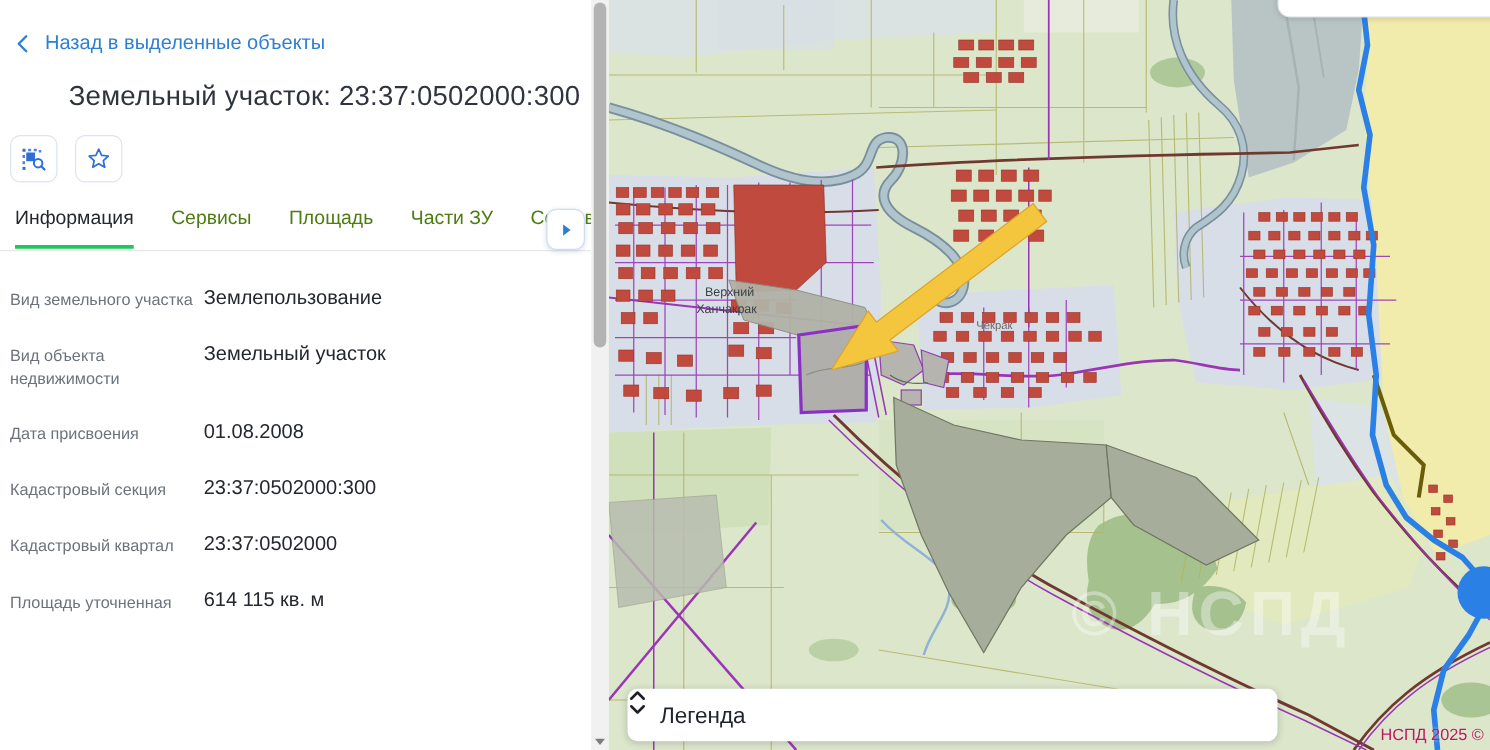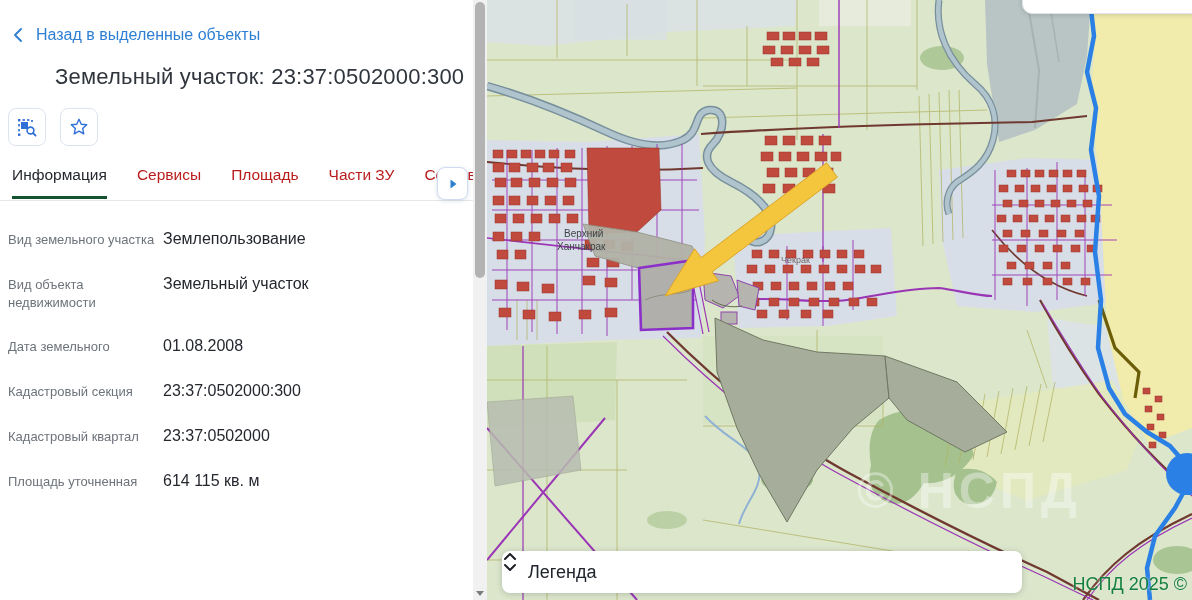--- a/index.html
+++ b/index.html
@@ -9,40 +9,40 @@
 
   
   #panel { position:absolute; left:0; top:0; width:539px; height:600px; background:#fff; overflow:hidden; }
   .back-row { position:absolute; left:12px; top:26px; display:flex; align-items:center; gap:10px; cursor:pointer; }
   .back-row .chev { width:14px; height:16px; }
   .back-label { color:#2e7fd2; font-size:16px; }
   .panel-title { position:absolute; left:7px; top:64px; font-size:22px; font-weight:500; color:#30353d; letter-spacing:.2px;margin-left:48px; }
   .iconbtns { position:absolute; left:8px; top:108px; display:flex; gap:14px; }
   .iconbtn { width:38px; height:38px; background:#fff; border:1px solid #dde4f0; border-radius:8px; display:flex; align-items:center; justify-content:center; cursor:pointer; }
   .tabs { position:absolute; left:0; top:166px; width:473px; height:36px; white-space:nowrap; overflow:hidden; padding-left:12px; }
-  .tab { display:inline-block; margin-right:30px; font-size:15.5px; color:#b91c1c; padding-bottom:12px; cursor:pointer; }
-  .tab.active { color:#24282e; border-bottom:3px solid #14532d; }
+  .tab { display:inline-block; margin-right:30px; font-size:15.5px; color:#4d7c0f; padding-bottom:12px; cursor:pointer; }
+  .tab.active { color:#24282e; border-bottom:3px solid #22c55e; }
   .tabs-sep { position:absolute; left:0; top:200px; width:473px; height:1px; background:#e7e8ea; }
   .tabs-arrow { position:absolute; left:437px; top:167px; width:31px; height:33px; background:#fff; border:1px solid #cfdcf2; border-radius:8px; box-shadow:0 1px 4px rgba(60,90,140,.18); display:flex; align-items:center; justify-content:center; cursor:pointer; z-index:3; }
   .fields { position:absolute; left:8px; top:228px; width:452px; }
   .frow { display:flex; margin-bottom:23px; }
   .flabel { width:155px; flex:none; font-size:13px; line-height:18px; color:#6d737b; padding-top:3px; }
   .fvalue { flex:1; font-size:16px; line-height:22px; color:#24282e; }
   
   #vscroll { position:absolute; left:473px; top:0; width:14px; height:600px; background:#f1f1f1; }
   #vthumb { position:absolute; left:2px; top:2px; width:10px; height:276px; background:#b3b3b3; border-radius:5px; }
   #vdown { position:absolute; left:3px; bottom:4px; width:0; height:0; border-left:4px solid transparent; border-right:4px solid transparent; border-top:5px solid #7a7e83; }
 
   
   #map { position:absolute; left:487px; top:0; width:705px; height:600px; overflow:hidden; background:#dce6cb; }
   #map svg { position:absolute; left:0; top:0; }
   .topright-box { position:absolute; right:-12px; top:-18px; width:182px; height:32px; background:#fff; border:1px solid #e2e6eb; border-radius:10px; box-shadow:0 1px 5px rgba(0,0,0,.15); z-index:4; }
   .legend { position:absolute; left:15px; bottom:7px; width:520px; height:42px; background:#fff; border-radius:8px; box-shadow:0 1px 6px rgba(30,40,60,.22); display:flex; align-items:center; justify-content:space-between; padding:0 18px 0 26px; z-index:4; cursor:pointer; }
   .legend-label { font-size:18px; color:#20242c; }
-  .attribution { position:absolute; right:5px; bottom:5px; font-size:18px; color:#15803d; z-index:4; text-shadow:0 0 3px rgba(235,240,230,.9); }
+  .attribution { position:absolute; right:5px; bottom:5px; font-size:13px; color:#be185d; z-index:4; text-shadow:0 0 3px rgba(235,240,230,.9); }
 </style>
 </head>
 <body>
 
 <div id="app">
 
   <div id="panel">
 
     <div class="back-row">
       <svg class="chev" viewBox="0 0 14 16">
@@ -88,21 +88,21 @@
     <div class="fields">
       <div class="frow">
           <div class="flabel">Вид земельного участка</div>
           <div class="fvalue">Землепользование</div>
         </div>
       <div class="frow">
           <div class="flabel">Вид объекта недвижимости</div>
           <div class="fvalue">Земельный участок</div>
         </div>
       <div class="frow">
-          <div class="flabel">Дата земельного</div>
+          <div class="flabel">Дата присвоения</div>
           <div class="fvalue">01.08.2008</div>
         </div>
       <div class="frow">
           <div class="flabel">Кадастровый секция</div>
           <div class="fvalue">23:37:0502000:300</div>
         </div>
       <div class="frow">
           <div class="flabel">Кадастровый квартал</div>
           <div class="fvalue">23:37:0502000</div>
         </div>

